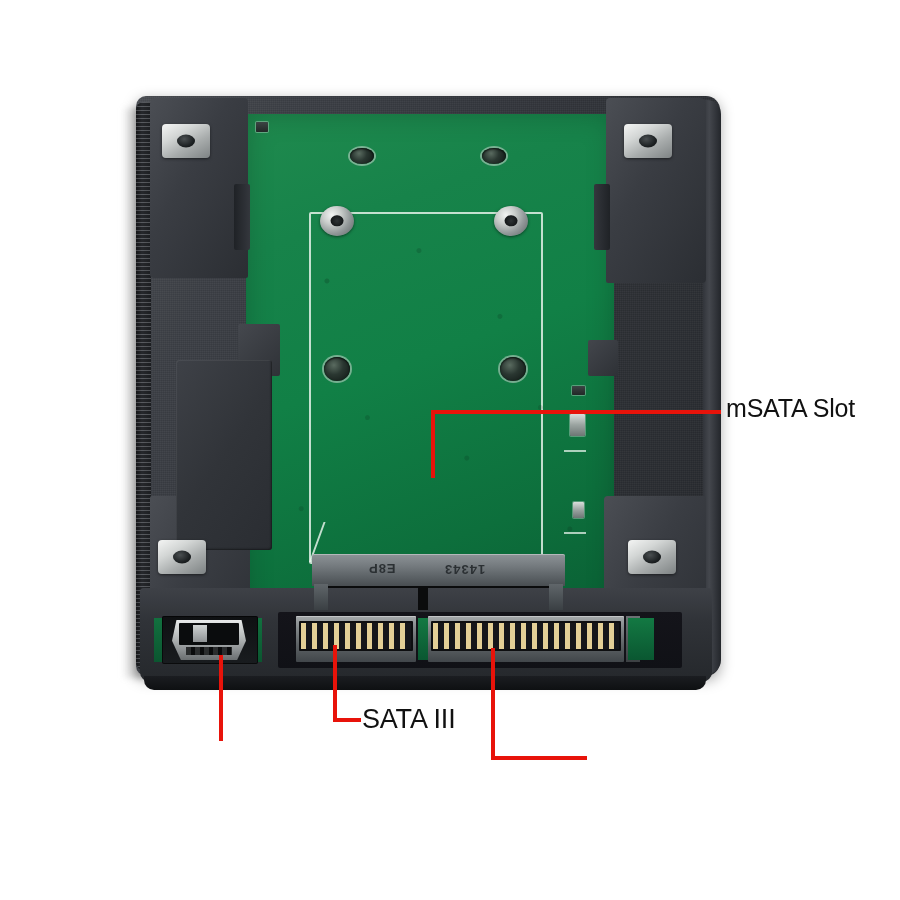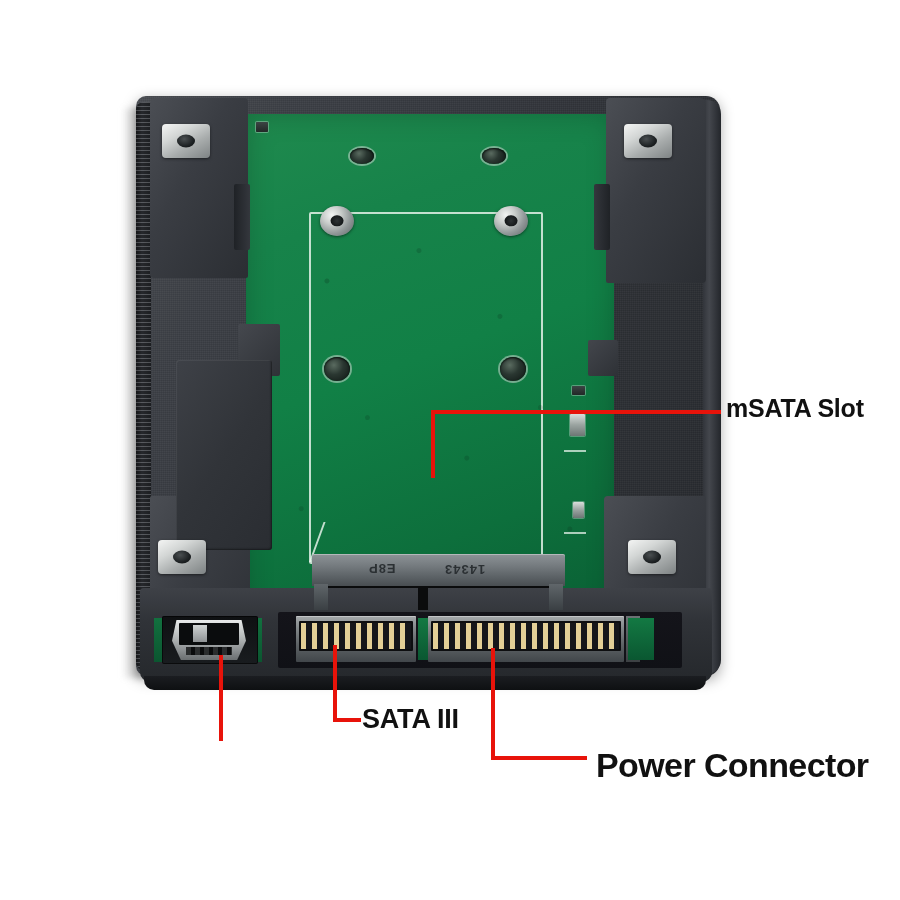--- a/index.html
+++ b/index.html
@@ -458,21 +458,21 @@
 
   
   .lead {
     position: absolute;
     background: #e8130a;
   }
   .callout-text {
     position: absolute;
     color: #111111;
     font-family: "Liberation Sans", sans-serif;
-    font-weight: bold;
+    font-weight: normal;
     white-space: nowrap;
     line-height: 1;
   }
   #label-msata  { left: 726px; top: 396px; font-size: 25px; letter-spacing: -0.2px; }
   #label-sata3  { left: 362px; top: 706px; font-size: 27px; letter-spacing: -0.2px; }
   #label-usb    { left: 8px;   top: 748px; font-size: 34px; letter-spacing: -0.6px; }
   #label-power  { left: 596px; top: 748px; font-size: 34px; letter-spacing: -0.6px; }
 </style>
 </head>
 <body>
@@ -571,15 +571,14 @@
   <div class="lead" style="left:219px; top:655px; width:4px; height:86px;"></div>
 
   <div class="lead" style="left:491px; top:648px; width:4px; height:112px;"></div>
   <div class="lead" style="left:491px; top:756px; width:96px; height:4px;"></div>
 
   <div class="callout-text" id="label-msata">mSATA Slot</div>
 
   <div class="callout-text" id="label-sata3">SATA III</div>
 
 
-  <div class="callout-text" id="label-power">Power Connector</div>
 
 </div>
 
 </body></html>

